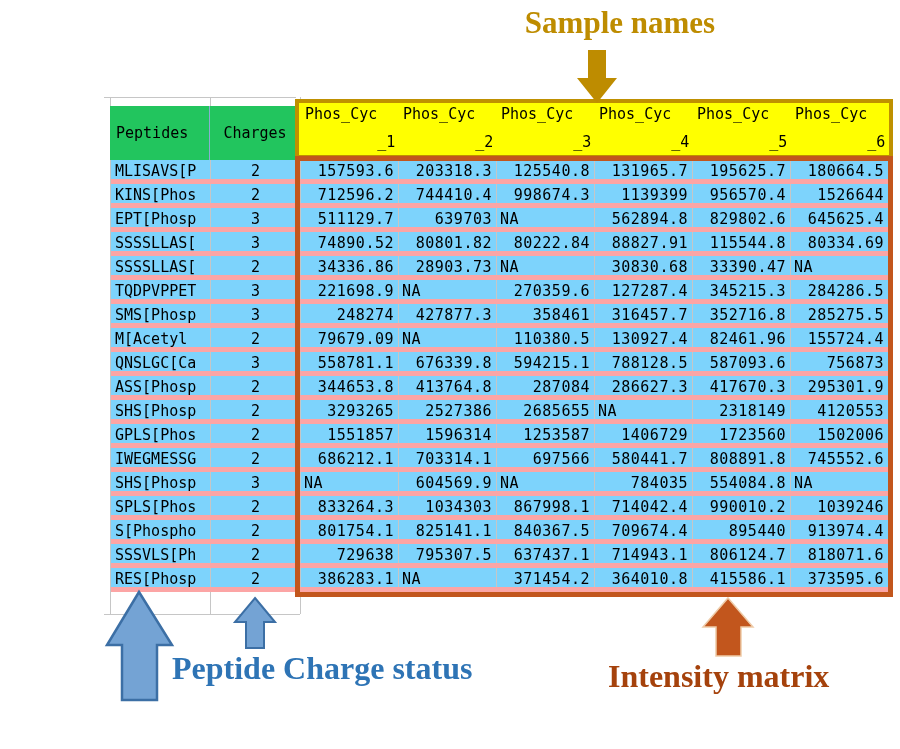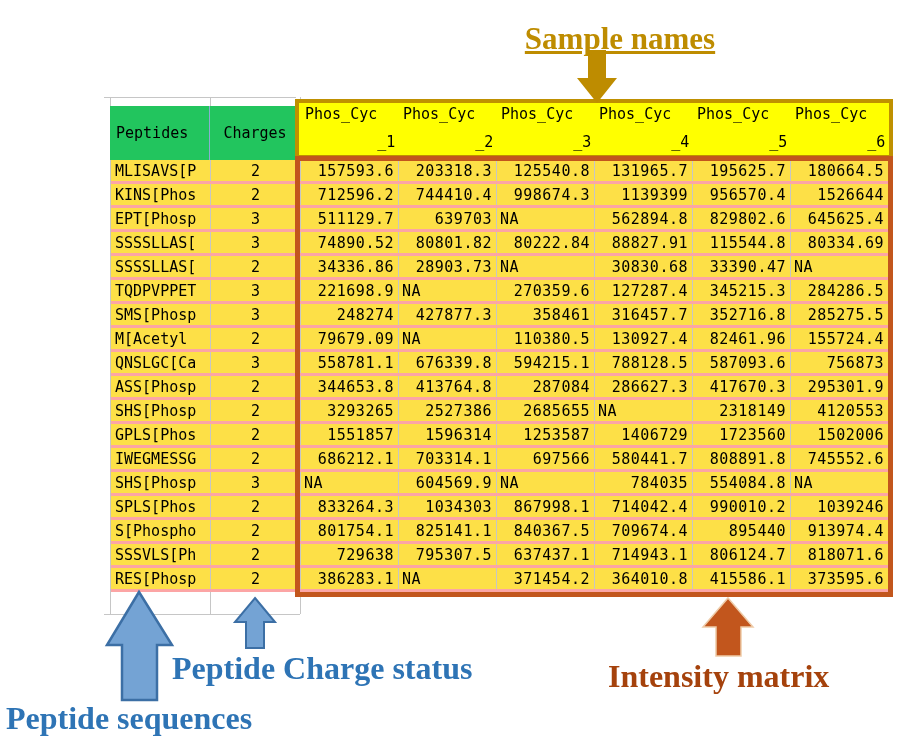--- a/index.html
+++ b/index.html
@@ -19,36 +19,36 @@
 
   #gold-box { position:absolute; left:295px; top:99px; width:598px; height:60px;
     border:4px solid #bf9000; background:#ffff00; }
   #sample-headers { position:absolute; left:1px; top:2px; display:flex; }
   .shcell { width:98px; height:46px; padding-left:5px; font-size:15px; color:#000;
     display:flex; flex-direction:row; justify-content:space-between; }
   .sh-bottom { display:flex; align-items:flex-end; padding-right:4px; }
   .sh-bottom .uline { flex:1; border-bottom:2px solid #7f5c00; margin:0 0 3px 2px; }
 
   #rows { position:absolute; left:110px; top:160px; border-left:1px solid #c6c6c6; }
-  .trow { display:flex; height:24px; border-bottom:3px solid #fca5a5; background:#fde047; }
+  .trow { display:flex; height:24px; border-bottom:5px solid #fca5a5; background:#7dd3fc; }
   .cell { height:100%; border-right:1px solid #c6c6c6; font-size:15px; color:#000;
     line-height:23px; white-space:nowrap; overflow:hidden; }
   .cell.pep { width:100px; padding-left:4px; }
   .cell.chg { width:90px; text-align:center; }
   .cell.num { width:98px; text-align:right; padding-right:4px; letter-spacing:0.5px; }
   .cell.num.na { text-align:left; padding-left:3px; }
 
   #orange-box { position:absolute; left:295px; top:156px; width:598px; height:441px;
     border:5px solid #c2561d; pointer-events:none; }
 
   
   .ann { position:absolute; font-family:"Liberation Serif", serif; font-weight:bold;
     white-space:nowrap; }
-  #ann-sample    { left:450px; top:21px;  width:340px; text-align:center;
-                   font-size:31px; color:#be8c00;text-decoration:underline; }
+  #ann-sample    { left:450px; top:5px;  width:340px; text-align:center;
+                   font-size:31px; color:#be8c00; }
   #ann-charge    { left:172px; top:650px; font-size:32px; color:#2e74b5; }
   #ann-sequences { left:6px;   top:700px; font-size:32px; color:#2e74b5; }
   #ann-intensity { left:608px; top:658px; font-size:32px; color:#a5420c; }
 
   svg.arrow { position:absolute; overflow:visible; }
 </style>
 </head>
 <body>
 
 <div id="canvas">
@@ -301,16 +301,15 @@
 
   <svg class="arrow" style="left:0; top:0;" width="900" height="749">
     <polygon points="588,50 606,50 606,78 617,78 597,103 577,78 588,78" fill="#be8c00"></polygon>
     <polygon points="139,592 172,645 157,645 157,700 122,700 122,645 107,645" fill="#74a3d4" stroke="#3c6fa5" stroke-width="2.5"></polygon>
     <polygon points="255,598 275,622 264,622 264,648 246,648 246,622 235,622" fill="#74a3d4" stroke="#3c6fa5" stroke-width="2"></polygon>
     <polygon points="728,598 753,627 741,627 741,656 716,656 716,627 703,627" fill="#c2561d" stroke="#eecba8" stroke-width="1.5"></polygon>
   </svg>
 
   <div class="ann" id="ann-sample">Sample names</div>
   <div class="ann" id="ann-charge">Peptide Charge status</div>
-  <div class="ann" id="ann-sequences">Peptide sequences</div>
   <div class="ann" id="ann-intensity">Intensity matrix</div>
 
 </div>
 
 </body></html>

